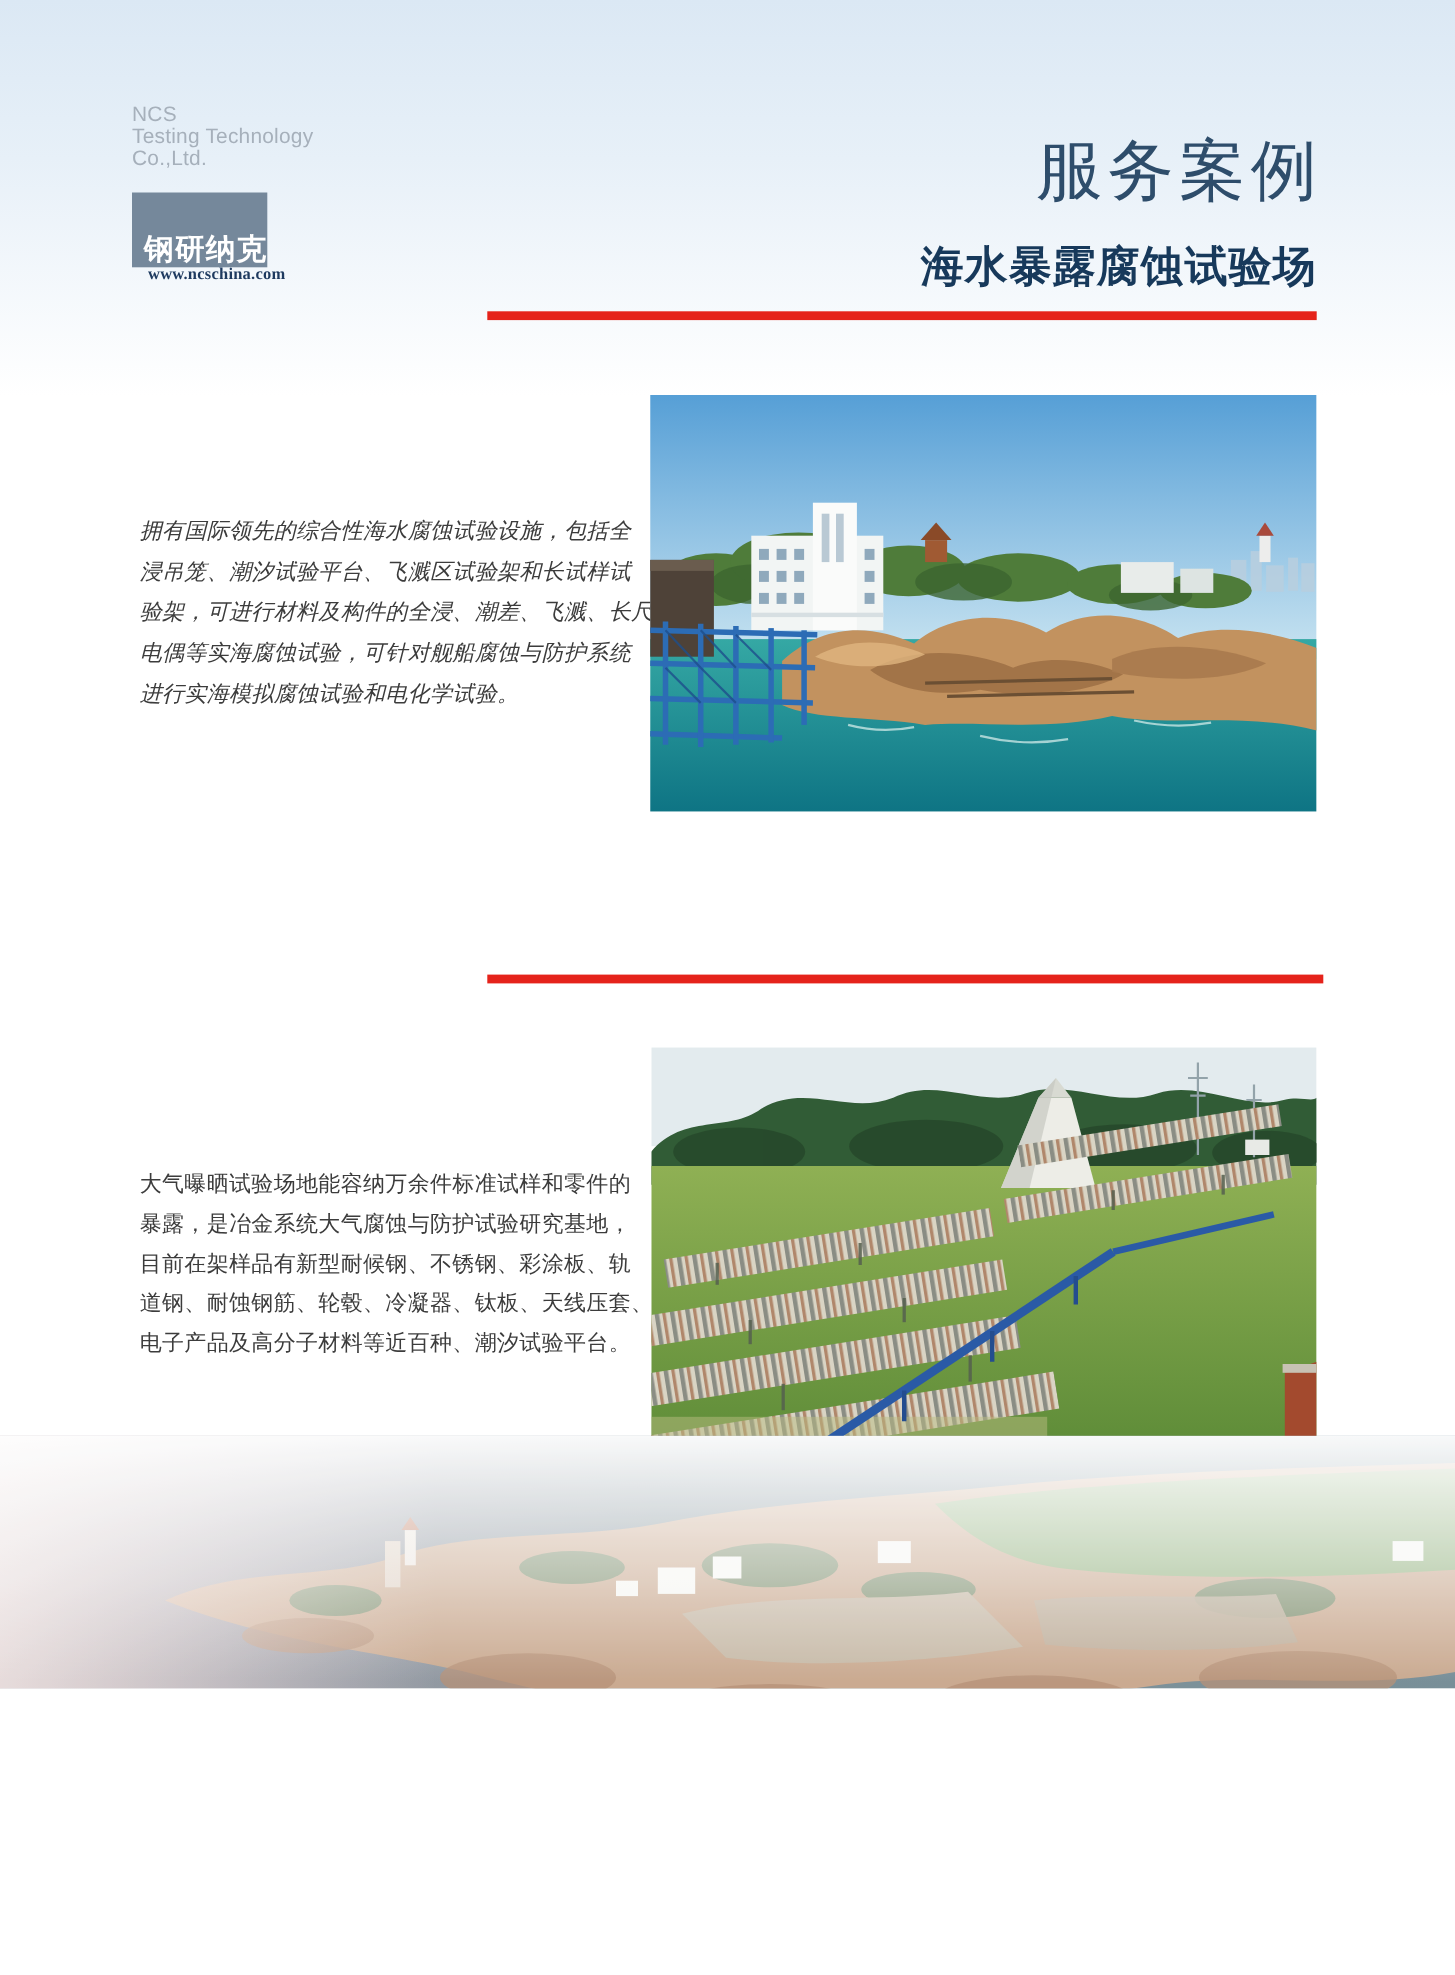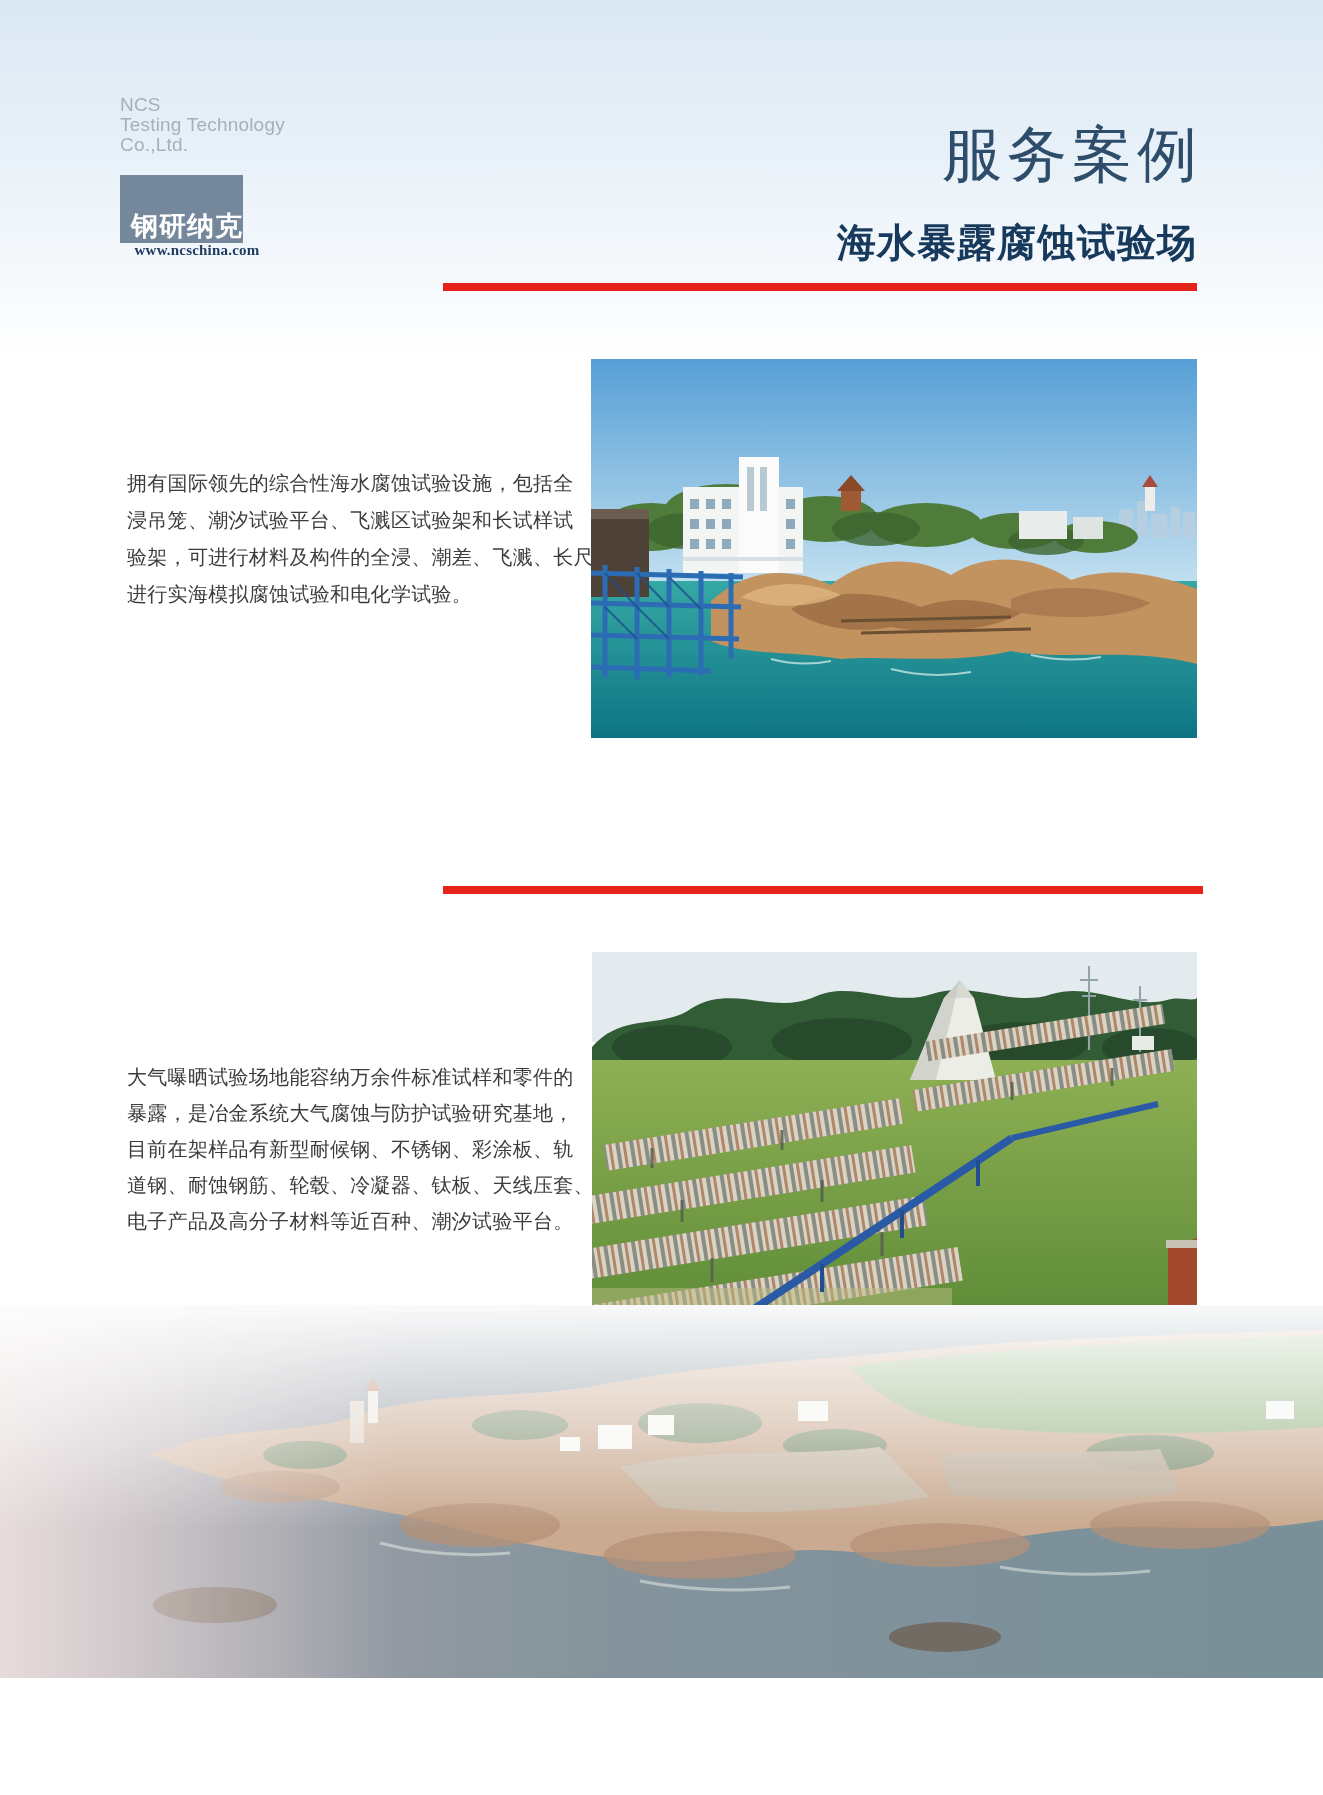--- a/index.html
+++ b/index.html
@@ -1,17 +1,17 @@
 <!DOCTYPE html>
 <html><head>
 <meta charset="utf-8">
 <style>
   html,body{margin:0;padding:0;background:#ffffff;}
   #page{
-    position:relative;width:1323px;height:1795px;margin:0 auto;
+    position:relative;width:1323px;height:1535px;margin:0 auto;
     background:#ffffff;overflow:hidden;
     font-family:"Liberation Sans","DejaVu Sans",sans-serif;
   }
   
   .sky-gradient{
     position:absolute;left:0;top:0;width:1323px;height:360px;
     background:linear-gradient(180deg,#dbe8f4 0%,#e7f0f8 40%,#ffffff 100%);
   }
   
   .company{
@@ -47,21 +47,21 @@
   .heading-atmospheric{top:822px;}
   .red-bar{
     position:absolute;height:8px;background:#e5231b;
   }
   .red-bar-1{left:443px;top:283px;width:754px;}
   .red-bar-2{left:443px;top:886px;width:760px;}
   
   .body-par{
     position:absolute;left:127px;color:#3c3c3c;font-size:20px;letter-spacing:0.3px;
   }
-  .par-seawater{top:465px;line-height:37px;}
+  .par-seawater{top:465px;line-height:37px;font-style:italic;}
   .par-atmospheric{top:1059px;line-height:36px;}
   .body-par .line{white-space:nowrap;}
   
   .photo{position:absolute;overflow:hidden;}
   .photo svg{display:block;}
   .photo-1{left:591px;top:359px;width:606px;height:379px;}
   .photo-2{left:592px;top:952px;width:605px;height:365px;}
   .panorama{left:0;top:1305px;width:1323px;height:373px;}
 </style>
 </head>
@@ -83,20 +83,21 @@
   <div class="logo-url">www.ncschina.com</div>
 
   <div class="page-title">服务案例</div>
   <div class="section-heading heading-seawater">海水暴露腐蚀试验场</div>
   <div class="red-bar red-bar-1"></div>
 
   <div class="body-par par-seawater">
     <div class="line">拥有国际领先的综合性海水腐蚀试验设施，包括全</div>
     <div class="line">浸吊笼、潮汐试验平台、飞溅区试验架和长试样试</div>
     <div class="line">验架，可进行材料及构件的全浸、潮差、飞溅、长尺、</div>
+    <div class="line">电偶等实海腐蚀试验，可针对舰船腐蚀与防护系统</div>
     <div class="line">进行实海模拟腐蚀试验和电化学试验。</div>
   </div>
 
   <div class="photo photo-1">
     <svg width="606" height="379" viewBox="0 0 606 379">
       <defs>
         <linearGradient id="p1sky" x1="0" y1="0" x2="0" y2="1">
           <stop offset="0" stop-color="#569fd6"></stop>
             <stop offset="1" stop-color="#c9e4f1"></stop>
         </linearGradient>

